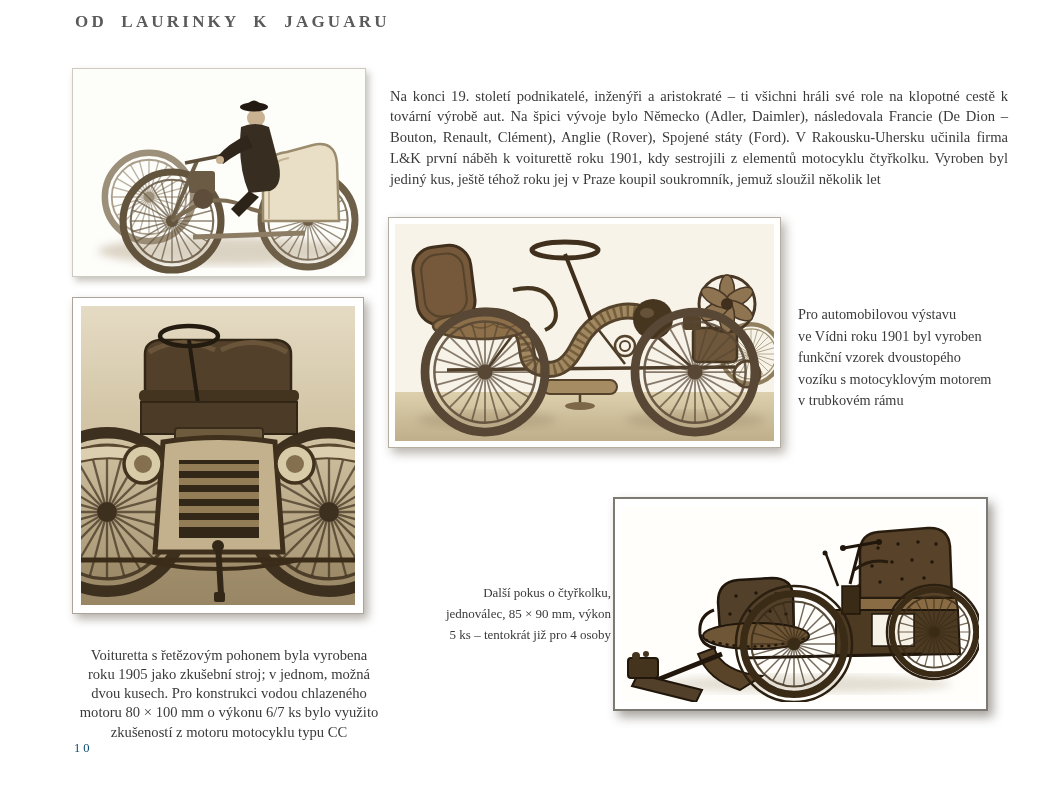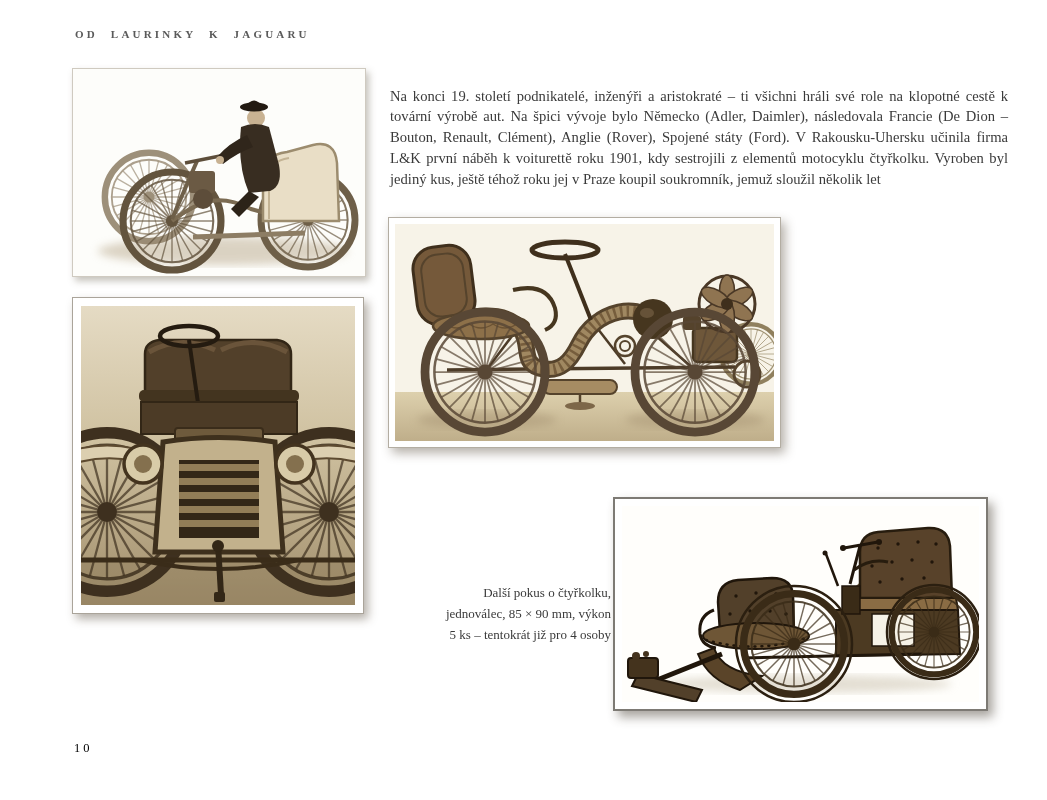--- a/index.html
+++ b/index.html
@@ -11,22 +11,22 @@
     --sepia-dark:#46361f;
   }
   html,body{margin:0;padding:0;background:#e9e9e9;}
   .page{
     position:relative;width:1047px;height:800px;margin:0 auto;
     background:var(--page-background);
     font-family:"Liberation Serif","DejaVu Serif",serif;
     color:var(--body-text);overflow:hidden;
   }
   .header-title{
-    position:absolute;left:75px;top:28px;
-    font-size:11px;letter-spacing:3.2px;word-spacing:7px;
+    position:absolute;left:75px;top:12px;
+    font-size:17px;letter-spacing:3.2px;word-spacing:7px;
     color:var(--header-text);font-weight:bold;
   }
   .body-text{color:var(--body-text);}
   .intro{
     position:absolute;left:390px;top:71px;width:618px;
     font-size:14.6px;line-height:20.8px;text-align:justify;
   }
   .caption{white-space:pre-line;}
   .caption-vienna{
     position:absolute;left:798px;top:290px;width:210px;
@@ -35,21 +35,21 @@
   .caption-quad{
     position:absolute;left:385px;top:569px;width:226px;
     font-size:13px;line-height:21px;text-align:right;
   }
   .caption-voituretta{
     position:absolute;left:62px;top:631px;width:334px;
     font-size:14.6px;line-height:19.3px;text-align:center;
   }
   .page-number{
     position:absolute;left:74px;top:741px;
-    font-size:12.5px;letter-spacing:3px;color:#000000;
+    font-size:12.5px;letter-spacing:3px;color:#0c4a6e;
   }
   .photo{position:absolute;background:#fff;box-sizing:border-box;}
   .photo svg{display:block;width:100%;height:100%;}
   .photo-1{left:72px;top:68px;width:294px;height:209px;
     border:1px solid #cfcac0;box-shadow:3px 4px 7px rgba(90,80,60,.35);}
   .photo-2{left:72px;top:297px;width:292px;height:317px;padding:8px;
     border:1px solid #aaa49a;box-shadow:4px 5px 9px rgba(70,58,40,.4);}
   .photo-3{left:388px;top:217px;width:393px;height:231px;padding:6px;
     border:1px solid #b3ada2;box-shadow:4px 5px 10px rgba(70,58,40,.4);}
   .photo-4{left:613px;top:497px;width:375px;height:214px;padding:7px;
@@ -173,20 +173,25 @@
       </g>
       <circle cx="352" cy="150" r="13" fill="none" stroke="#55432c" stroke-width="3"></circle>
       <rect x="148" y="156" width="74" height="14" rx="7" fill="#a68c63" stroke="#55432c" stroke-width="2"></rect>
       <line x1="185" y1="170" x2="185" y2="180" stroke="#55432c" stroke-width="2.5"></line>
       <ellipse cx="185" cy="182" rx="15" ry="4" fill="#7d6749"></ellipse>
       <use href="#wirewheel" color="#584735" transform="translate(90,148) scale(1.25)"></use>
       <use href="#wirewheel" color="#584735" transform="translate(300,148) scale(1.25)"></use>
     </svg>
   </figure>
 
+  <p class="caption caption-vienna body-text">Pro automobilovou výstavu
+ve Vídni roku 1901 byl vyroben
+funkční vzorek dvoustopého
+vozíku s motocyklovým motorem
+v trubkovém rámu</p>
 
   <figure class="photo photo-2" style="margin:0">
     <svg viewBox="0 0 274 299">
       <rect width="274" height="299" fill="url(#g2)"></rect>
       <rect y="252" width="274" height="47" fill="#8f7c5c" opacity="0.45"></rect>
       <use href="#wirewheel" color="#3e301f" transform="translate(26,206) scale(1.65)"></use>
       <use href="#wirewheel" color="#3e301f" transform="translate(248,206) scale(1.65)"></use>
       <path d="M -24,150 Q 28,128 82,152 L 78,163 Q 30,142 -20,162 Z" fill="#dccfb0" stroke="#5d4a30" stroke-width="2"></path>
       <path d="M 298,150 Q 246,128 192,152 L 196,163 Q 244,142 294,162 Z" fill="#dccfb0" stroke="#5d4a30" stroke-width="2"></path>
       <path d="M 64,88 L 64,48 Q 64,36 78,34 L 196,34 Q 210,36 210,48 L 210,88 Z" fill="#52402a" stroke="#322616" stroke-width="2.5"></path>
@@ -279,16 +284,21 @@
         <circle r="58" fill="none" stroke="#2b1f10" stroke-width="2.5"></circle>
         <use href="#wirewheel" color="#3a2b17" transform="scale(1.05)"></use>
       </g>
       <g transform="translate(312,126)">
         <circle r="47" fill="none" stroke="#2b1f10" stroke-width="2.5"></circle>
         <use href="#wirewheel" color="#3a2b17" transform="scale(0.88)"></use>
       </g>
     </svg>
   </figure>
 
+  <p class="caption caption-voituretta body-text">Voituretta s řetězovým pohonem byla vyrobena
+roku 1905 jako zkušební stroj; v jednom, možná
+dvou kusech. Pro konstrukci vodou chlazeného
+motoru 80 × 100 mm o výkonu 6/7 ks bylo využito
+zkušeností z motoru motocyklu typu CC</p>
 
   <div class="page-number">10</div>
 
 </div>
 
 </body></html>

